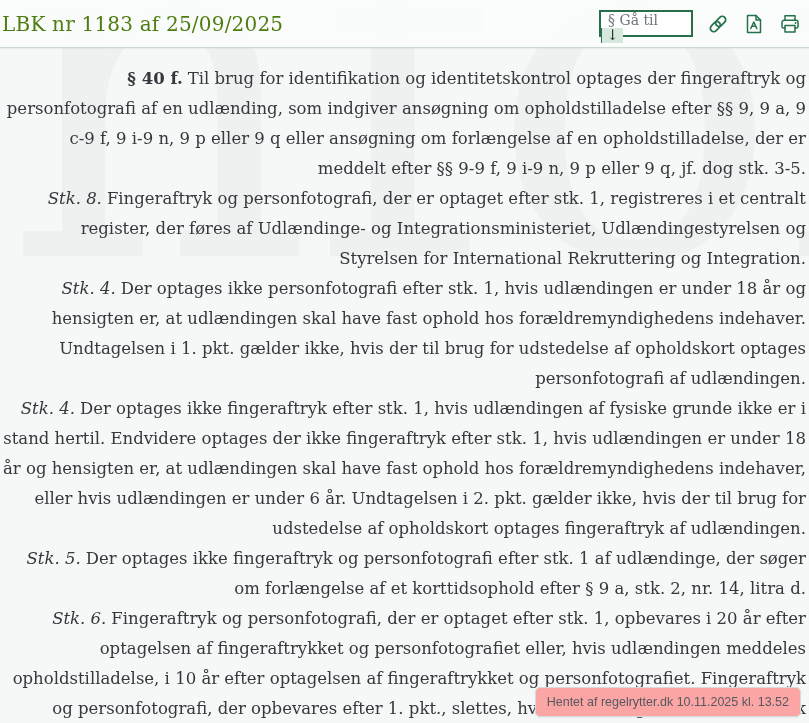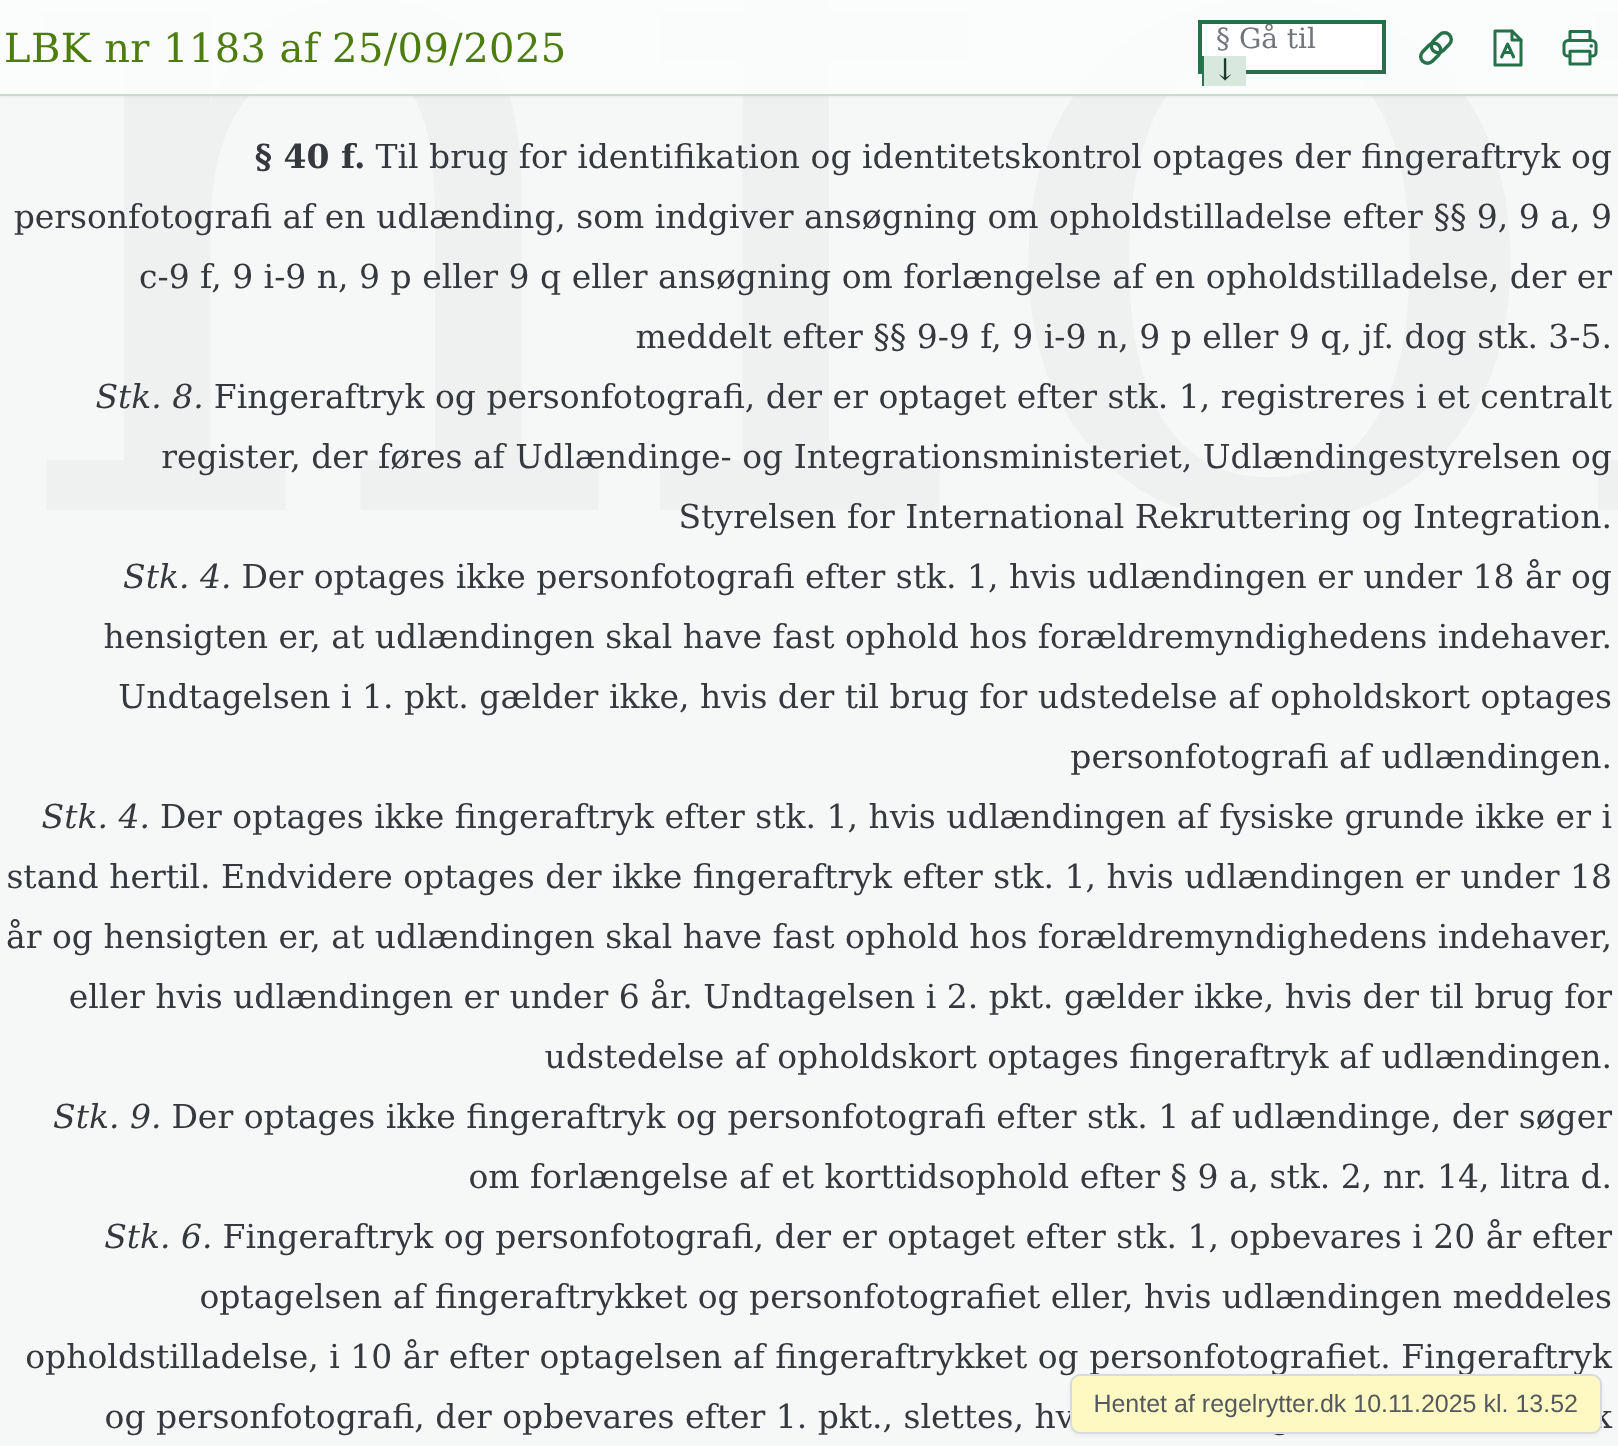--- a/index.html
+++ b/index.html
@@ -101,21 +101,21 @@
   .para{margin:0;text-indent:13px;text-align:right;}
   .plabel{margin-right:5px;}
   .plabel.bold{font-weight:700;}
   .plabel.italic{font-style:italic;}
 
   
   .stamp{
     position:absolute;
     right:8px;bottom:6px;
     z-index:3;
-    background:#fef9c3;
+    background:#fca5a5;
     border:1px solid #d8dadd;
     border-radius:5px;
     padding:7px 11px;
     font-family:"Liberation Sans", sans-serif;
     font-size:12.5px;
     color:#55595f;
     box-shadow:0 1px 2px rgba(0,0,0,0.05);
     margin-top:21px;
   }
 </style>
@@ -170,21 +170,21 @@
     <p class="para">
       <span class="plabel italic">Stk. 8.</span><span>Fingeraftryk og personfotografi, der er optaget efter stk. 1, registreres i et centralt register, der føres af Udlændinge- og Integrationsministeriet, Udlændingestyrelsen og Styrelsen for International Rekruttering og Integration.</span>
     </p>
     <p class="para">
       <span class="plabel italic">Stk. 4.</span><span>Der optages ikke personfotografi efter stk. 1, hvis udlændingen er under 18 år og hensigten er, at udlændingen skal have fast ophold hos forældremyndighedens indehaver. Undtagelsen i 1. pkt. gælder ikke, hvis der til brug for udstedelse af opholdskort optages personfotografi af udlændingen.</span>
     </p>
     <p class="para">
       <span class="plabel italic">Stk. 4.</span><span>Der optages ikke fingeraftryk efter stk. 1, hvis udlændingen af fysiske grunde ikke er i stand hertil. Endvidere optages der ikke fingeraftryk efter stk. 1, hvis udlændingen er under 18 år og hensigten er, at udlændingen skal have fast ophold hos forældremyndighedens indehaver, eller hvis udlændingen er under 6 år. Undtagelsen i 2. pkt. gælder ikke, hvis der til brug for udstedelse af opholdskort optages fingeraftryk af udlændingen.</span>
     </p>
     <p class="para">
-      <span class="plabel italic">Stk. 9.</span><span>Der optages ikke fingeraftryk og personfotografi efter stk. 1 af udlændinge, der søger om forlængelse af et korttidsophold efter § 9 a, stk. 2, nr. 14, litra d.</span>
+      <span class="plabel italic">Stk. 5.</span><span>Der optages ikke fingeraftryk og personfotografi efter stk. 1 af udlændinge, der søger om forlængelse af et korttidsophold efter § 9 a, stk. 2, nr. 14, litra d.</span>
     </p>
     <p class="para">
       <span class="plabel italic">Stk. 6.</span><span>Fingeraftryk og personfotografi, der er optaget efter stk. 1, opbevares i 20 år efter optagelsen af fingeraftrykket og personfotografiet eller, hvis udlændingen meddeles opholdstilladelse, i 10 år efter optagelsen af fingeraftrykket og personfotografiet. Fingeraftryk og personfotografi, der opbevares efter 1. pkt., slettes, hvis udlændingen meddeles dansk indfødsret.</span>
     </p>
 
   </main>
 
   <div class="stamp">Hentet af regelrytter.dk 10.11.2025 kl. 13.52</div>
 
 </div>

